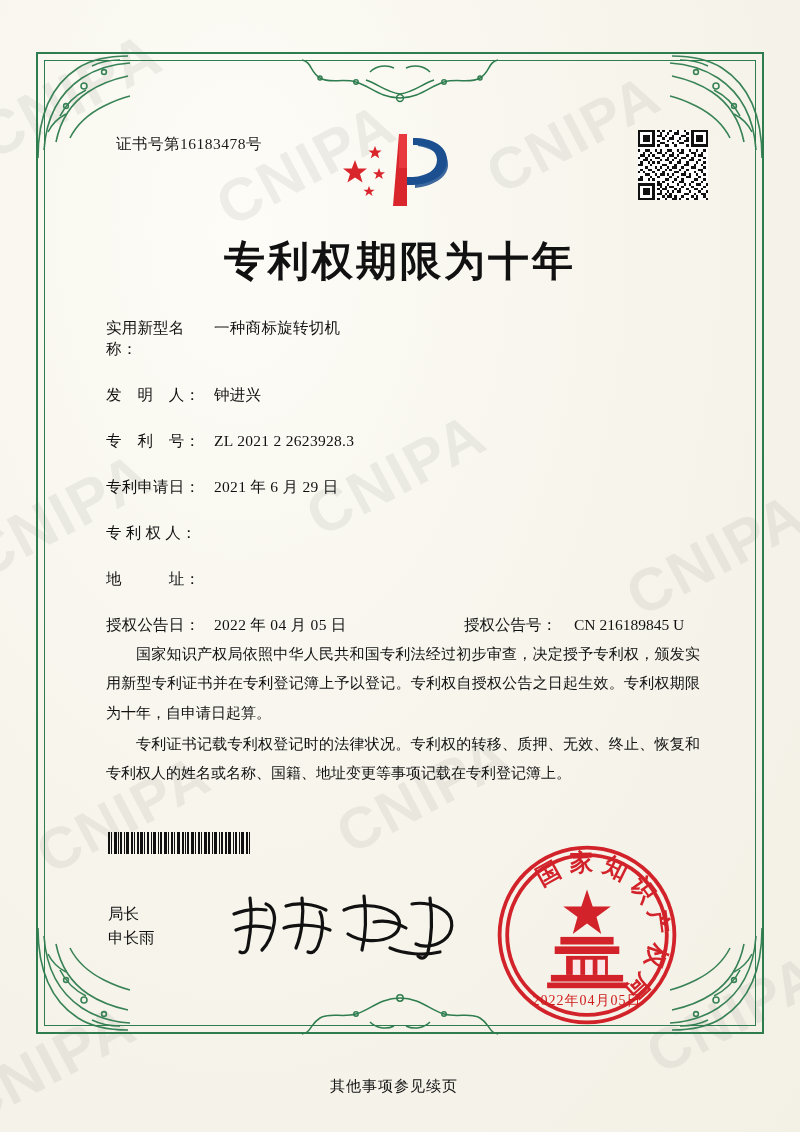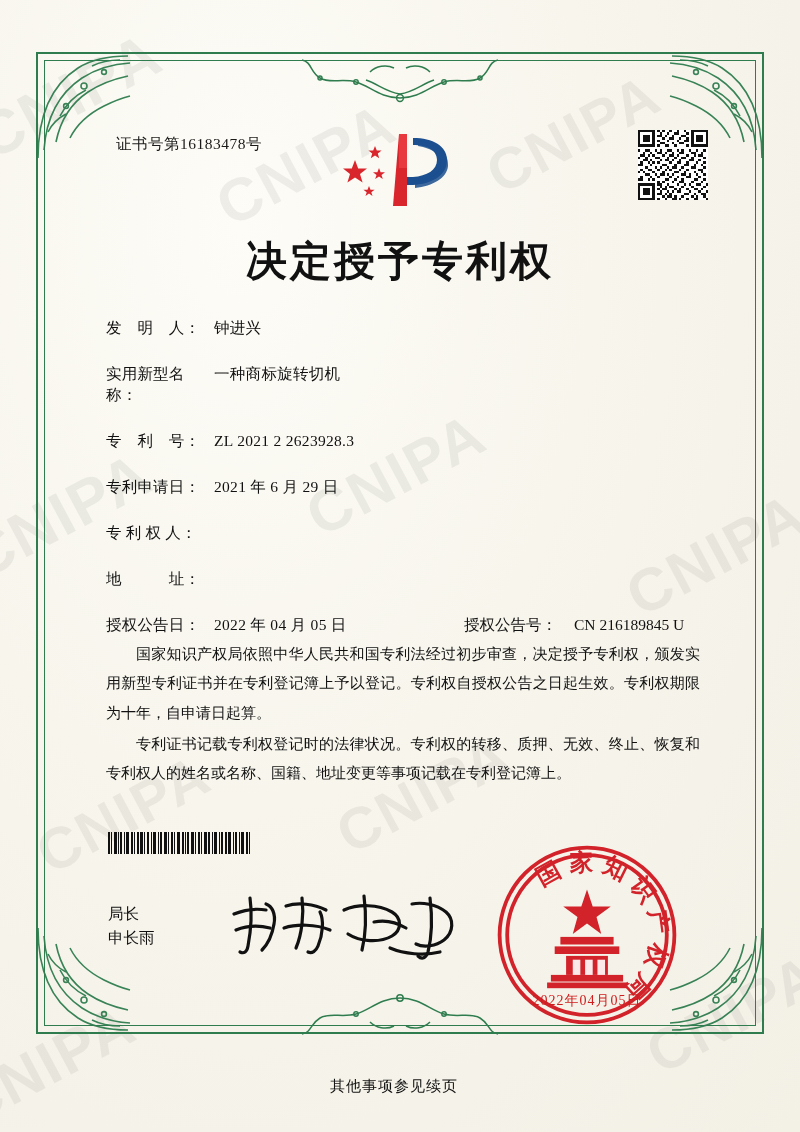--- a/index.html
+++ b/index.html
@@ -601,32 +601,32 @@
           <g fill="#d9262c">
             <polygon points="40,32 43.2,40.5 52,40.5 45,46 47.6,54.5 40,49.4 32.4,54.5 35,46 28,40.5 36.8,40.5"></polygon>
             <polygon points="60,18 61.8,22.6 66.6,22.6 62.8,25.6 64.2,30.2 60,27.4 55.8,30.2 57.2,25.6 53.4,22.6 58.2,22.6"></polygon>
             <polygon points="64,40 65.6,44.2 70,44.2 66.5,46.9 67.8,51.1 64,48.5 60.2,51.1 61.5,46.9 58,44.2 62.4,44.2"></polygon>
             <polygon points="54,58 55.5,61.8 59.6,61.8 56.3,64.2 57.5,68 54,65.6 50.5,68 51.7,64.2 48.4,61.8 52.5,61.8"></polygon>
           </g>
         </g>
       </svg>
     </div>
 
-    <div class="title">决定授予专利权</div>
+    <div class="title">专利权期限为十年</div>
 
     <div class="fields">
+
+      <div class="field-row">
+        <div class="field-label">实用新型名称：</div>
+        <div class="field-value">一种商标旋转切机</div>
+      </div>
 
       <div class="field-row">
         <div class="field-label">发　明　人：</div>
         <div class="field-value">钟进兴</div>
-      </div>
-
-      <div class="field-row">
-        <div class="field-label">实用新型名称：</div>
-        <div class="field-value">一种商标旋转切机</div>
       </div>
 
       <div class="field-row">
         <div class="field-label">专　利　号：</div>
         <div class="field-value">ZL 2021 2 2623928.3</div>
       </div>
 
       <div class="field-row">
         <div class="field-label">专利申请日：</div>
         <div class="field-value">2021 年 6 月 29 日</div>

